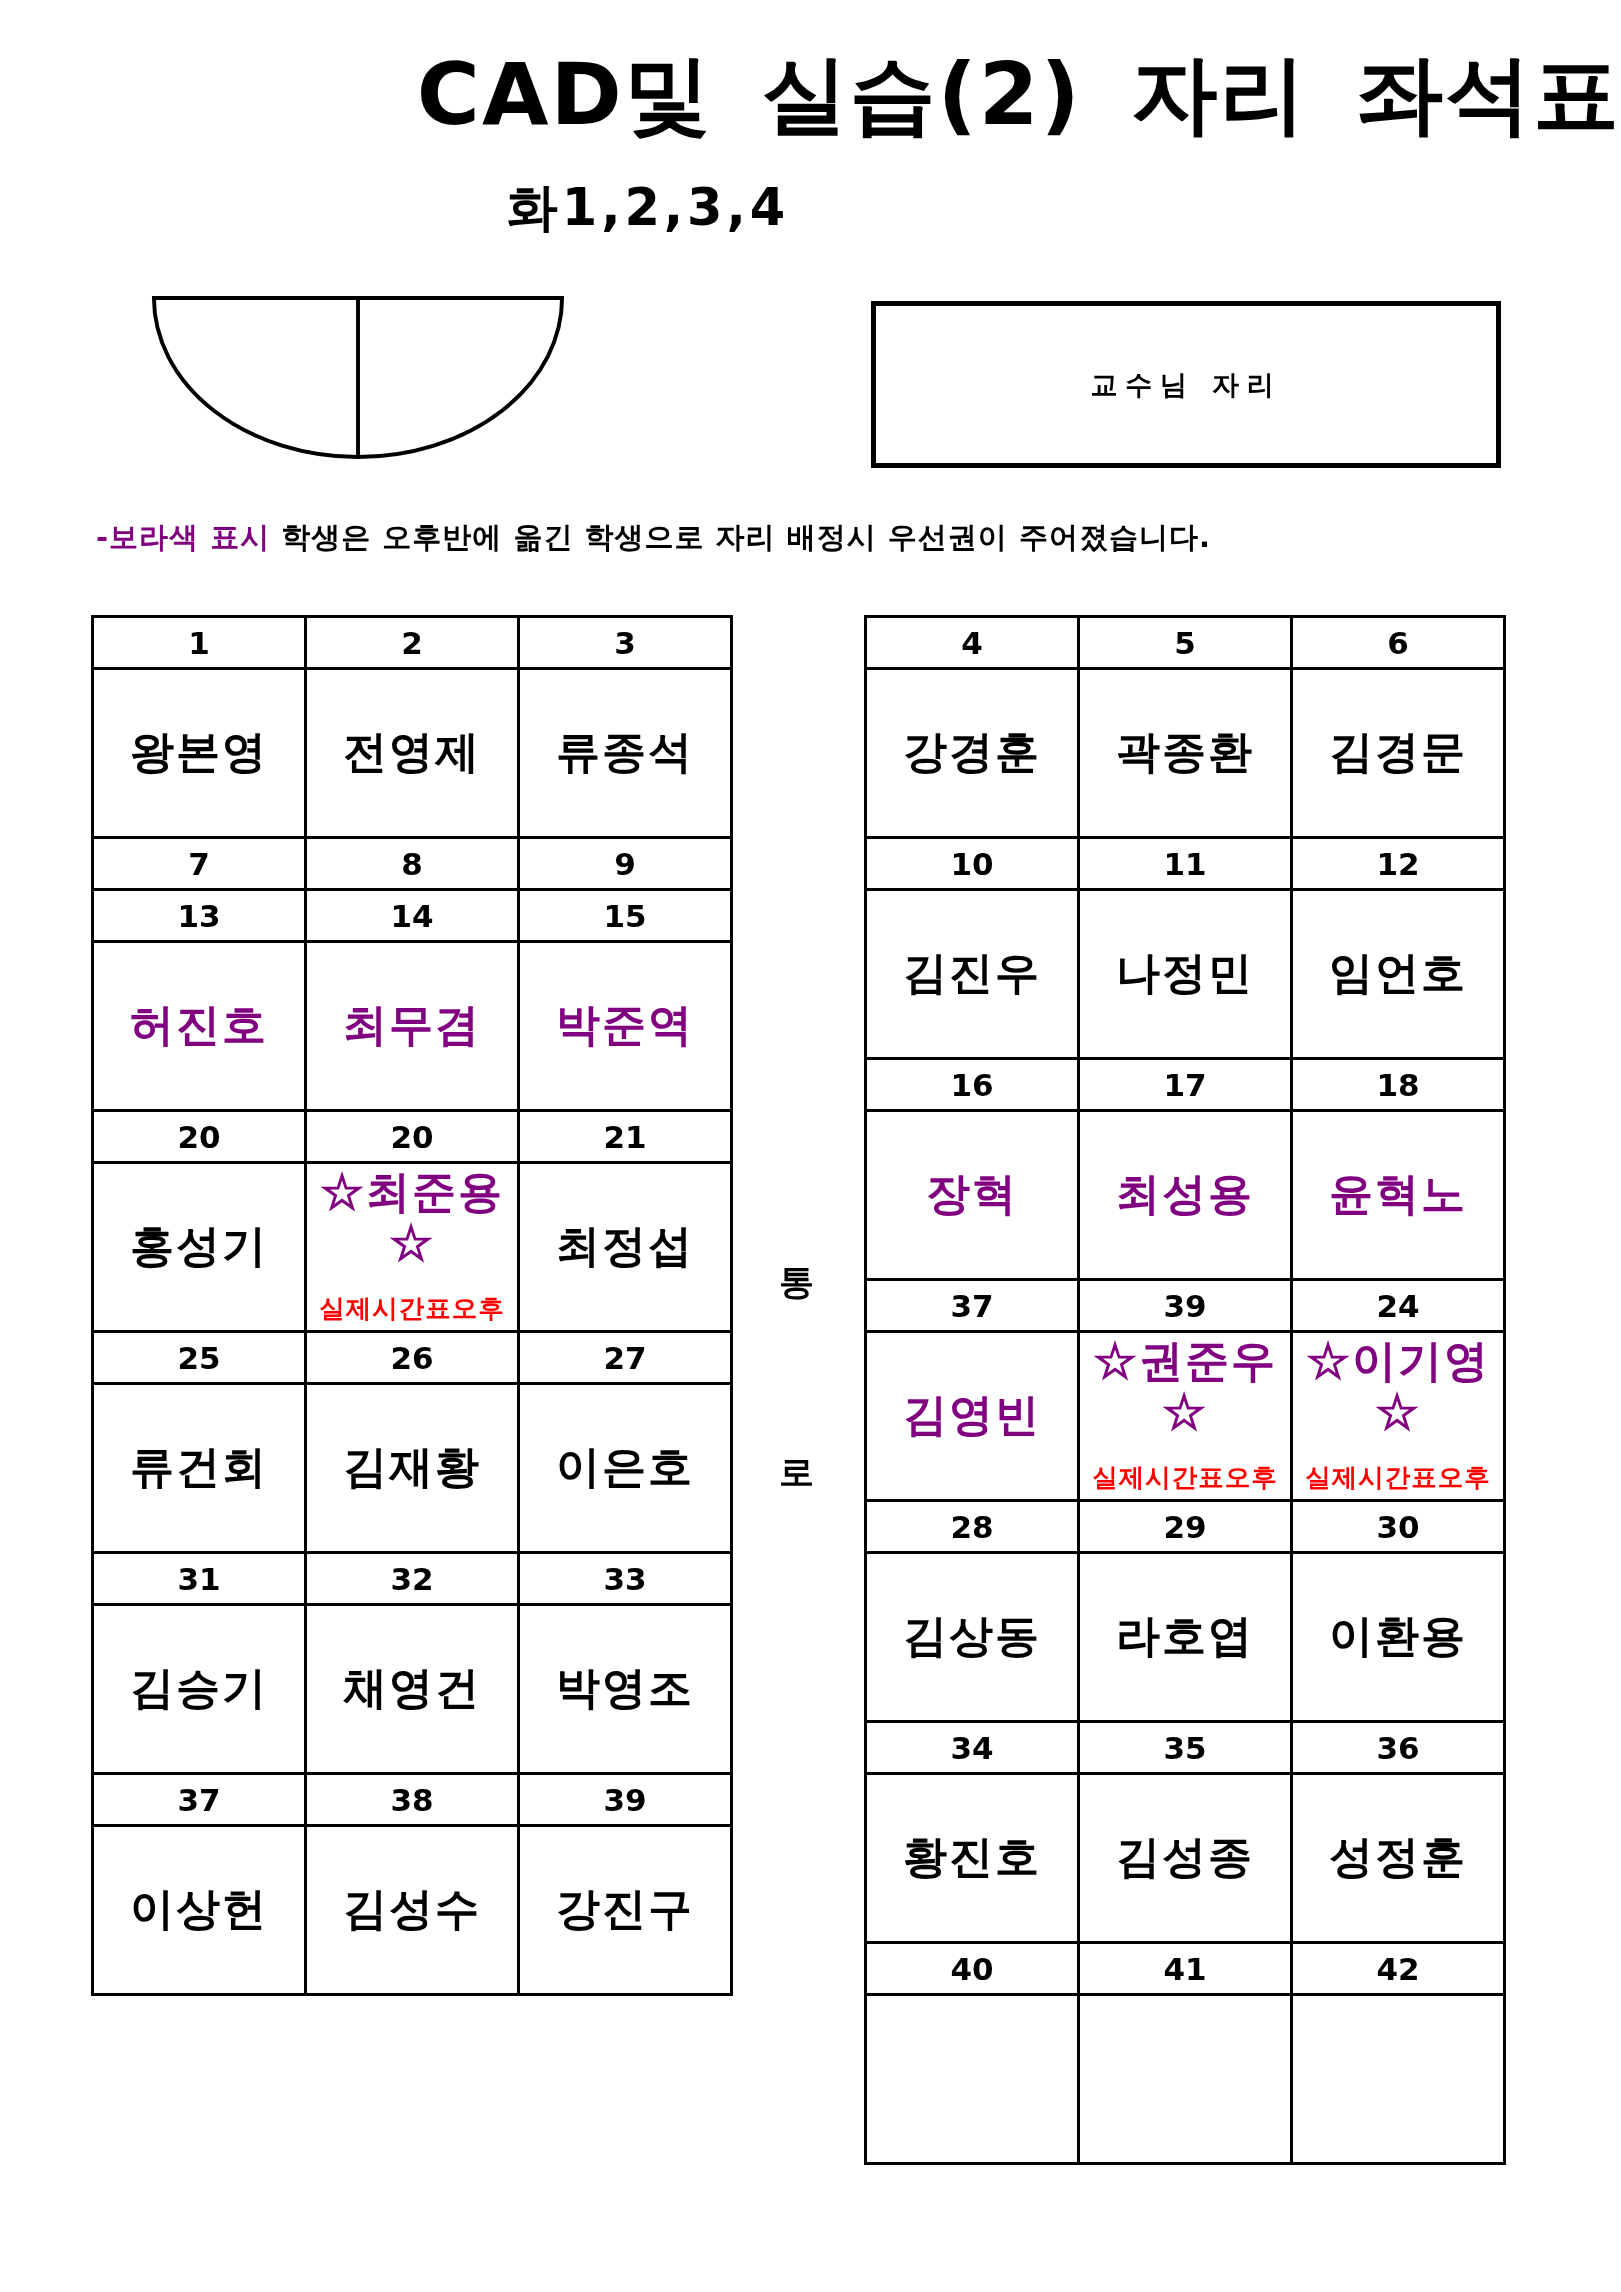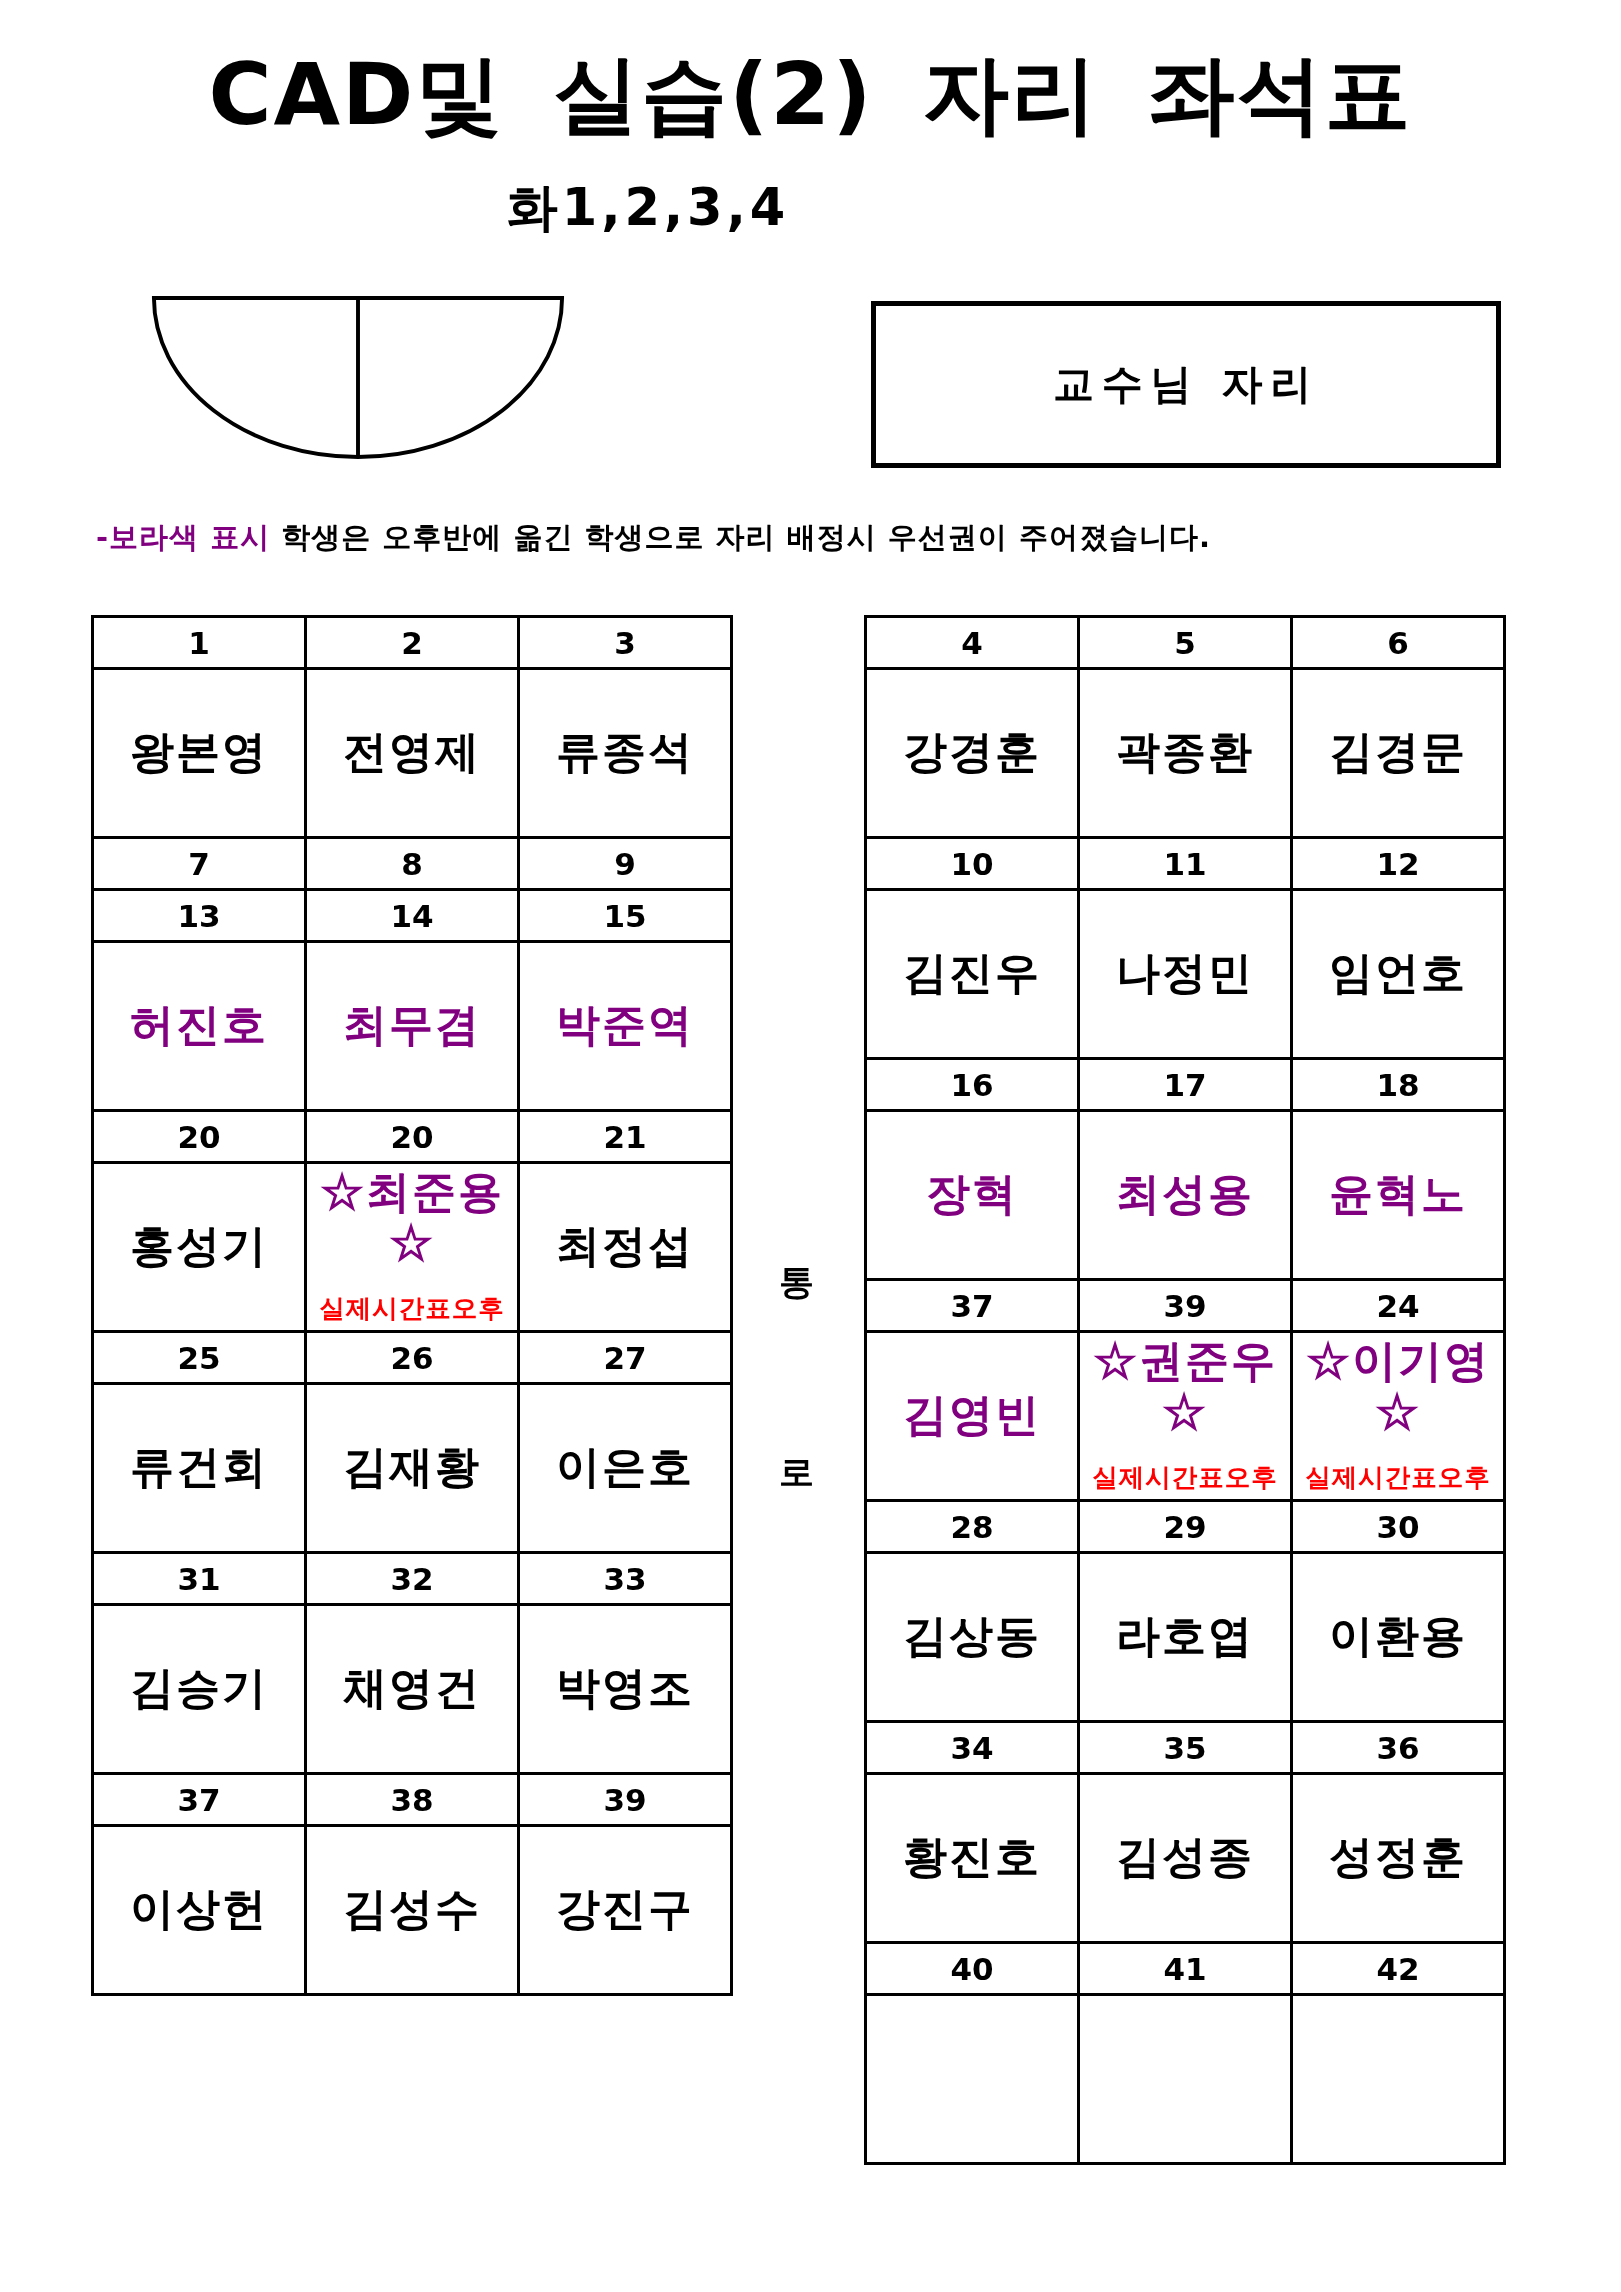--- a/index.html
+++ b/index.html
@@ -4,37 +4,37 @@
 <style>
   html,body{margin:0;padding:0;}
   body{
     width:1621px;height:2293px;background:#ffffff;position:relative;
     font-family:"DejaVu Sans","Liberation Sans",sans-serif;color:#000;
     overflow:hidden;
   }
   .abs{position:absolute;}
   
   #title{
-    top:37px;left:0;width:1621px;text-align:center;
+    top:37px;left:0;width:1621px;text-align:right;
     font-size:86px;font-weight:900;letter-spacing:2px;word-spacing:17.6px;
     white-space:nowrap;
   }
   #subtitle{
     top:174px;left:0;width:1296px;text-align:center;
     font-size:51px;font-weight:900;letter-spacing:3.9px;
   }
   
   #podium{top:294px;left:150px;width:416px;height:169px;}
   
   #prof-box{
     top:301px;left:871px;width:630px;height:167px;
     border:5.9px solid #000;box-sizing:border-box;
     display:flex;align-items:center;justify-content:center;
   }
-  #prof-box .lbl{font-size:41px;font-weight:900;letter-spacing:7.8px;}
+  #prof-box .lbl{font-size:27px;font-weight:900;letter-spacing:7.8px;}
   
   #note{
     top:518px;left:96px;width:1470px;
     font-size:29px;font-weight:900;letter-spacing:1px;white-space:pre;
   }
   .purple{color:#800080;}
   .black{color:#000000;}
   
   table.seats{border-collapse:collapse;table-layout:fixed;}
   table.seats td{

